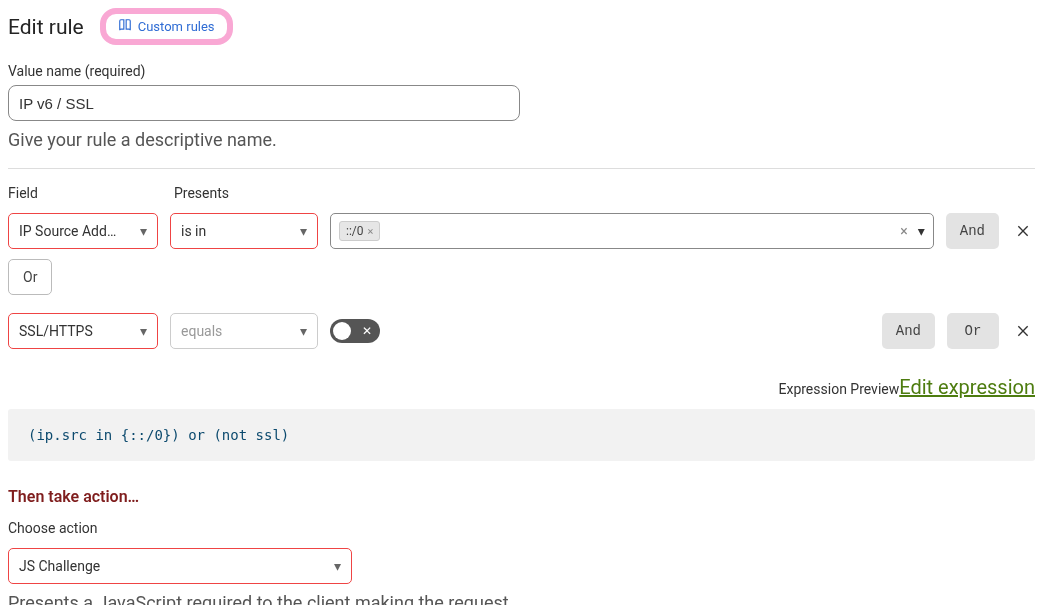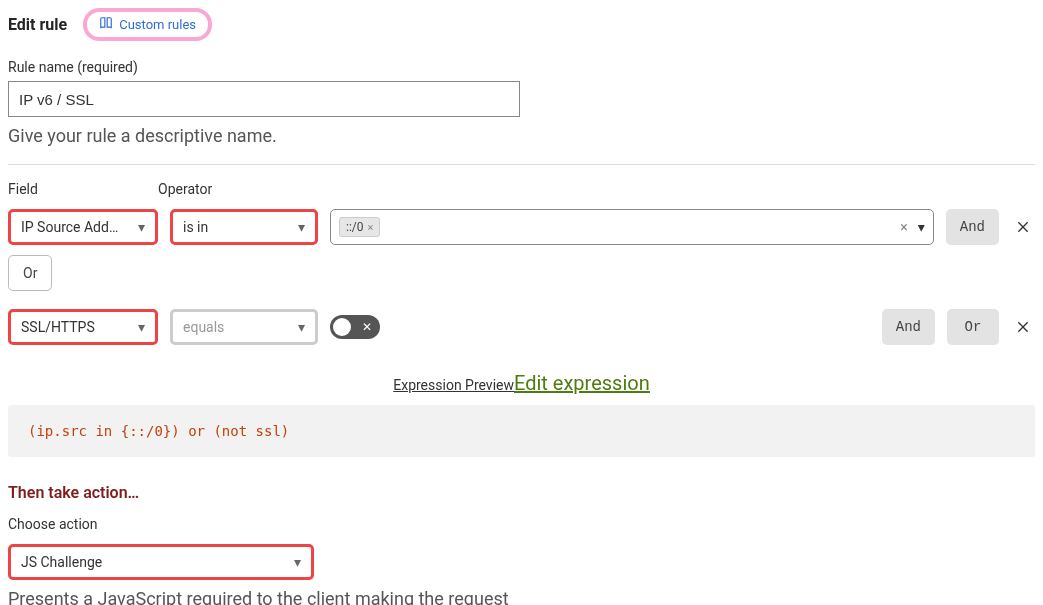--- a/index.html
+++ b/index.html
@@ -5,41 +5,41 @@
   * { box-sizing: border-box; }
   body {
     margin: 0;
     padding: 8px;
     font-family: -apple-system, BlinkMacSystemFont, "Segoe UI", Roboto, Arial, sans-serif;
     font-size: 14px;
     color: #333;
     background: #fff;
   }
   .header-row { display: flex; align-items: center; gap: 16px; margin-bottom: 18px; }
-  h1 { font-size: 16px; font-weight: 700; margin: 0; color: #242424; }
+  h1 { font-size: 21px; font-weight: 400; margin: 0; color: #242424; }
   .pill-link {
     display: inline-flex; align-items: center; gap: 6px;
-    border: 4px solid #f9a8d4; color: #2f6cd4;
+    border: 6px solid #f9a8d4; color: #2f6cd4;
     border-radius: 16px; padding: 4px 12px; font-size: 13px;
   }
   .pill-link svg { width: 14px; height: 14px; }
   .label { font-size: 14px; color: #333; margin-bottom: 6px; }
   .text-input {
-    width: 512px; height: 36px; border: 1px solid #888; border-radius: 0;
+    width: 512px; height: 36px; border: 1px solid #888; border-radius: 8px;
     padding: 7px 10px; font-size: 15px; color: #333;
   }
   .hint { font-size: 18px; color: #555; margin-top: 8px; }
   hr.sep { border: none; border-top: 1px solid #ddd; margin: 18px 0 16px 0; }
-  .cols-labels { display: flex; gap: 0; margin-bottom: 6px; }
+  .cols-labels { display: flex; gap: 16px; margin-bottom: 6px; }
   .col-field { width: 150px; }
   .col-op { width: 148px; }
   .col-value { flex: 1; }
   .row { display: flex; align-items: center; gap: 12px; margin-bottom: 6px; }
   .select {
-    height: 36px; border: 3px solid #ef4444; border-radius: 5px; background: #fff;
+    height: 36px; border: 1px solid #ef4444; border-radius: 5px; background: #fff;
     display: flex; align-items: center; justify-content: space-between; padding: 0 10px;
     font-size: 14px; color: #333; white-space: nowrap; overflow: hidden;
   }
   .select.disabled { border-color: #ccc; color: #999; }
   .select .txt { overflow: hidden; text-overflow: ellipsis; }
   .select .caret { flex-shrink: 0; margin-left: 6px; color: #666; }
   .tag-input {
     display: flex; align-items: center; height: 36px; border: 1px solid #888;
     border-radius: 5px; padding: 0 8px; gap: 6px;
   }
@@ -68,56 +68,56 @@
     width: 50px; height: 24px; border-radius: 12px; background: #555;
     position: relative; display: inline-flex; align-items: center;
   }
   .toggle .knob {
     width: 18px; height: 18px; border-radius: 50%; background: #fff;
     position: absolute; left: 3px; top: 3px;
   }
   .toggle .mark {
     position: absolute; right: 8px; color: #fff; font-size: 12px; line-height: 1;
   }
-  .preview-row { display: flex; align-items: baseline; justify-content: center; margin: 26px 0 10px 0; text-decoration: underline; }
+  .preview-row { display: flex; align-items: baseline; justify-content: flex-end; margin: 26px 0 10px 0; }
   .link { color: #4d7c0f; text-decoration: underline; font-size: 20px; }
   .code-box {
     background: #f2f2f2; border-radius: 3px; padding: 18px 20px;
     font-family: ui-monospace, SFMono-Regular, Menlo, Consolas, monospace;
-    font-size: 14px; color: #c2410c; white-space: pre;
+    font-size: 14px; color: #0c4a6e; white-space: pre;
   }
   h2 { font-size: 16px; font-weight: 600; margin: 26px 0 14px 0; color: #7f1d1d; }
-  .action-select { width: 306px; margin-top: 12px; }
+  .action-select { width: 344px; margin-top: 12px; }
 </style>
 </head>
 <body>
 
 
 
 <div class="header-row">
   <h1>Edit rule</h1>
   <a class="pill-link">
     <span>
       <svg viewBox="0 0 24 24" fill="none" stroke="currentColor" stroke-width="2">
           <path d="M3 5a2 2 0 0 1 2-2h5v16H5a2 2 0 0 0-2 2V5zM21 5a2 2 0 0 0-2-2h-5v16h5a2 2 0 0 1 2 2V5z"></path>
         </svg>
     </span>
     <span>Custom rules</span>
   </a>
 </div>
 
-<div class="label">Rule name (required)</div>
+<div class="label">Value name (required)</div>
 <input class="text-input" type="text" value="IP v6 / SSL" style="">
 <div class="hint">Give your rule a descriptive name.</div>
 
 <hr class="sep">
 
 <div class="cols-labels">
   <div class="col-field label">Field</div>
-  <div class="col-op label">Operator</div>
+  <div class="col-op label">Presents</div>
 </div>
 
 
 <div class="row">
   <div class="select col-field">
     <span class="txt">IP Source Add…</span>
     <span class="caret">▾</span>
   </div>
   <div class="select col-op">
     <span class="txt">is in</span>

